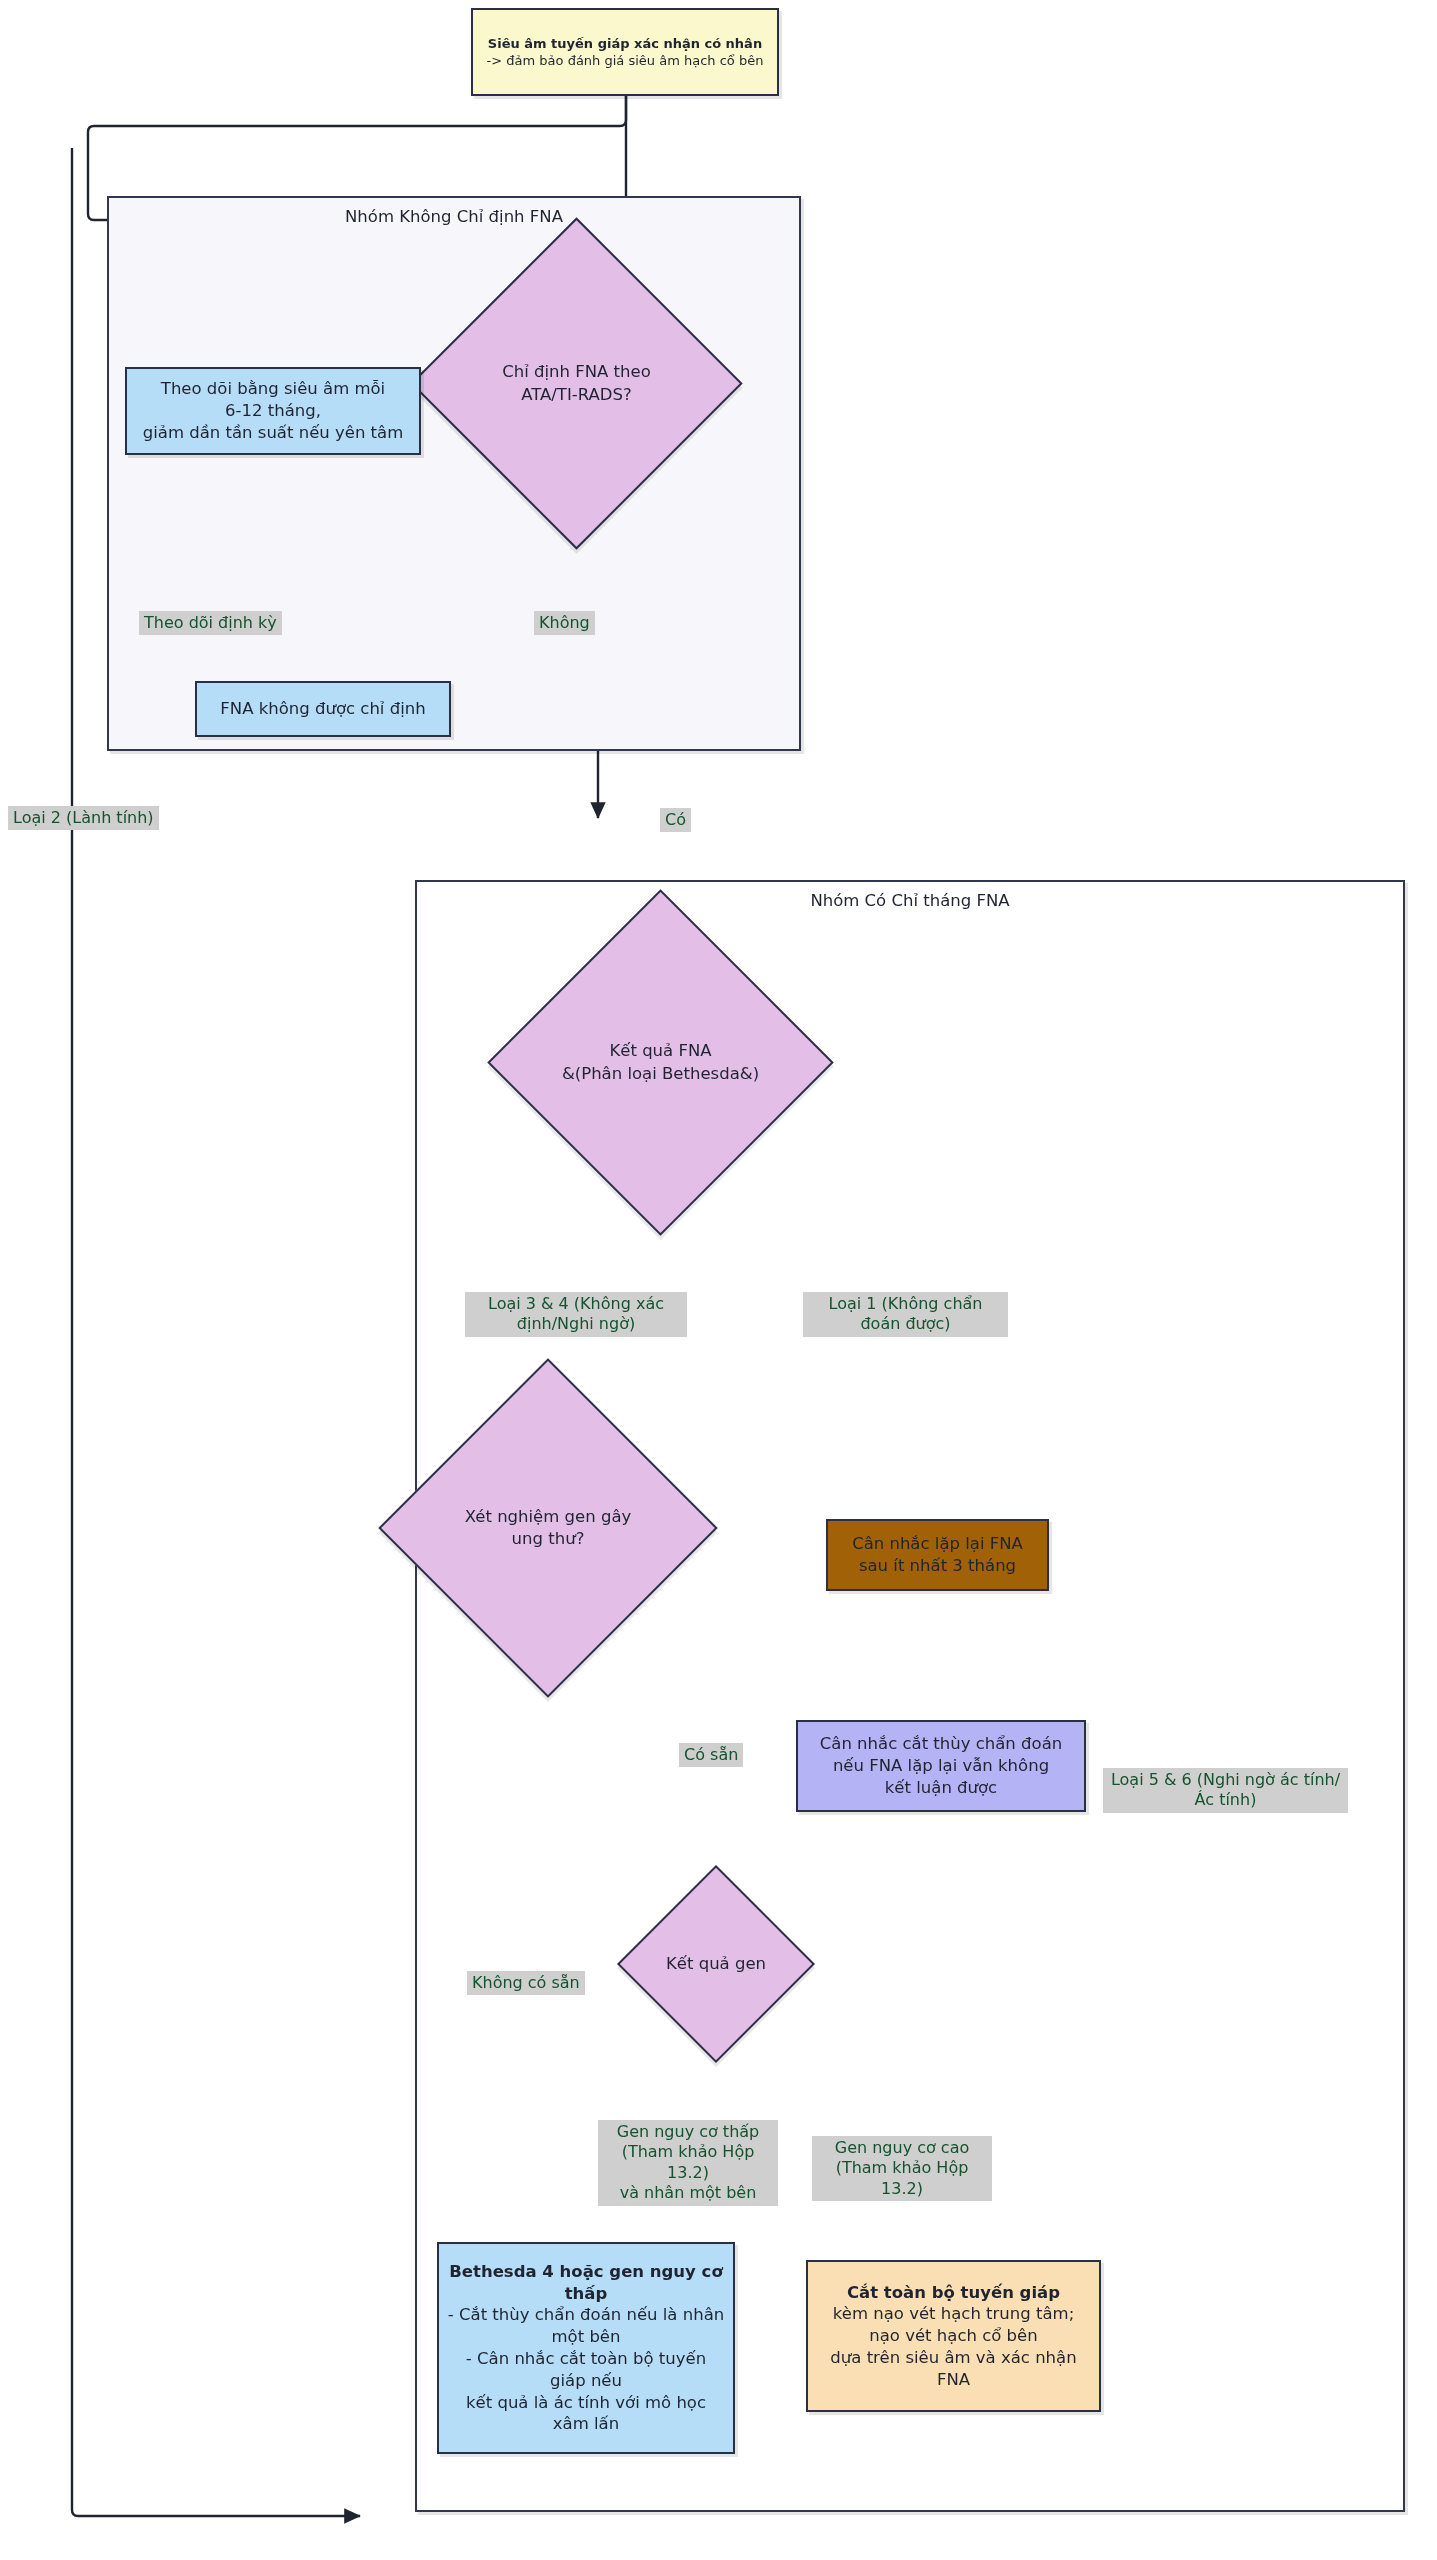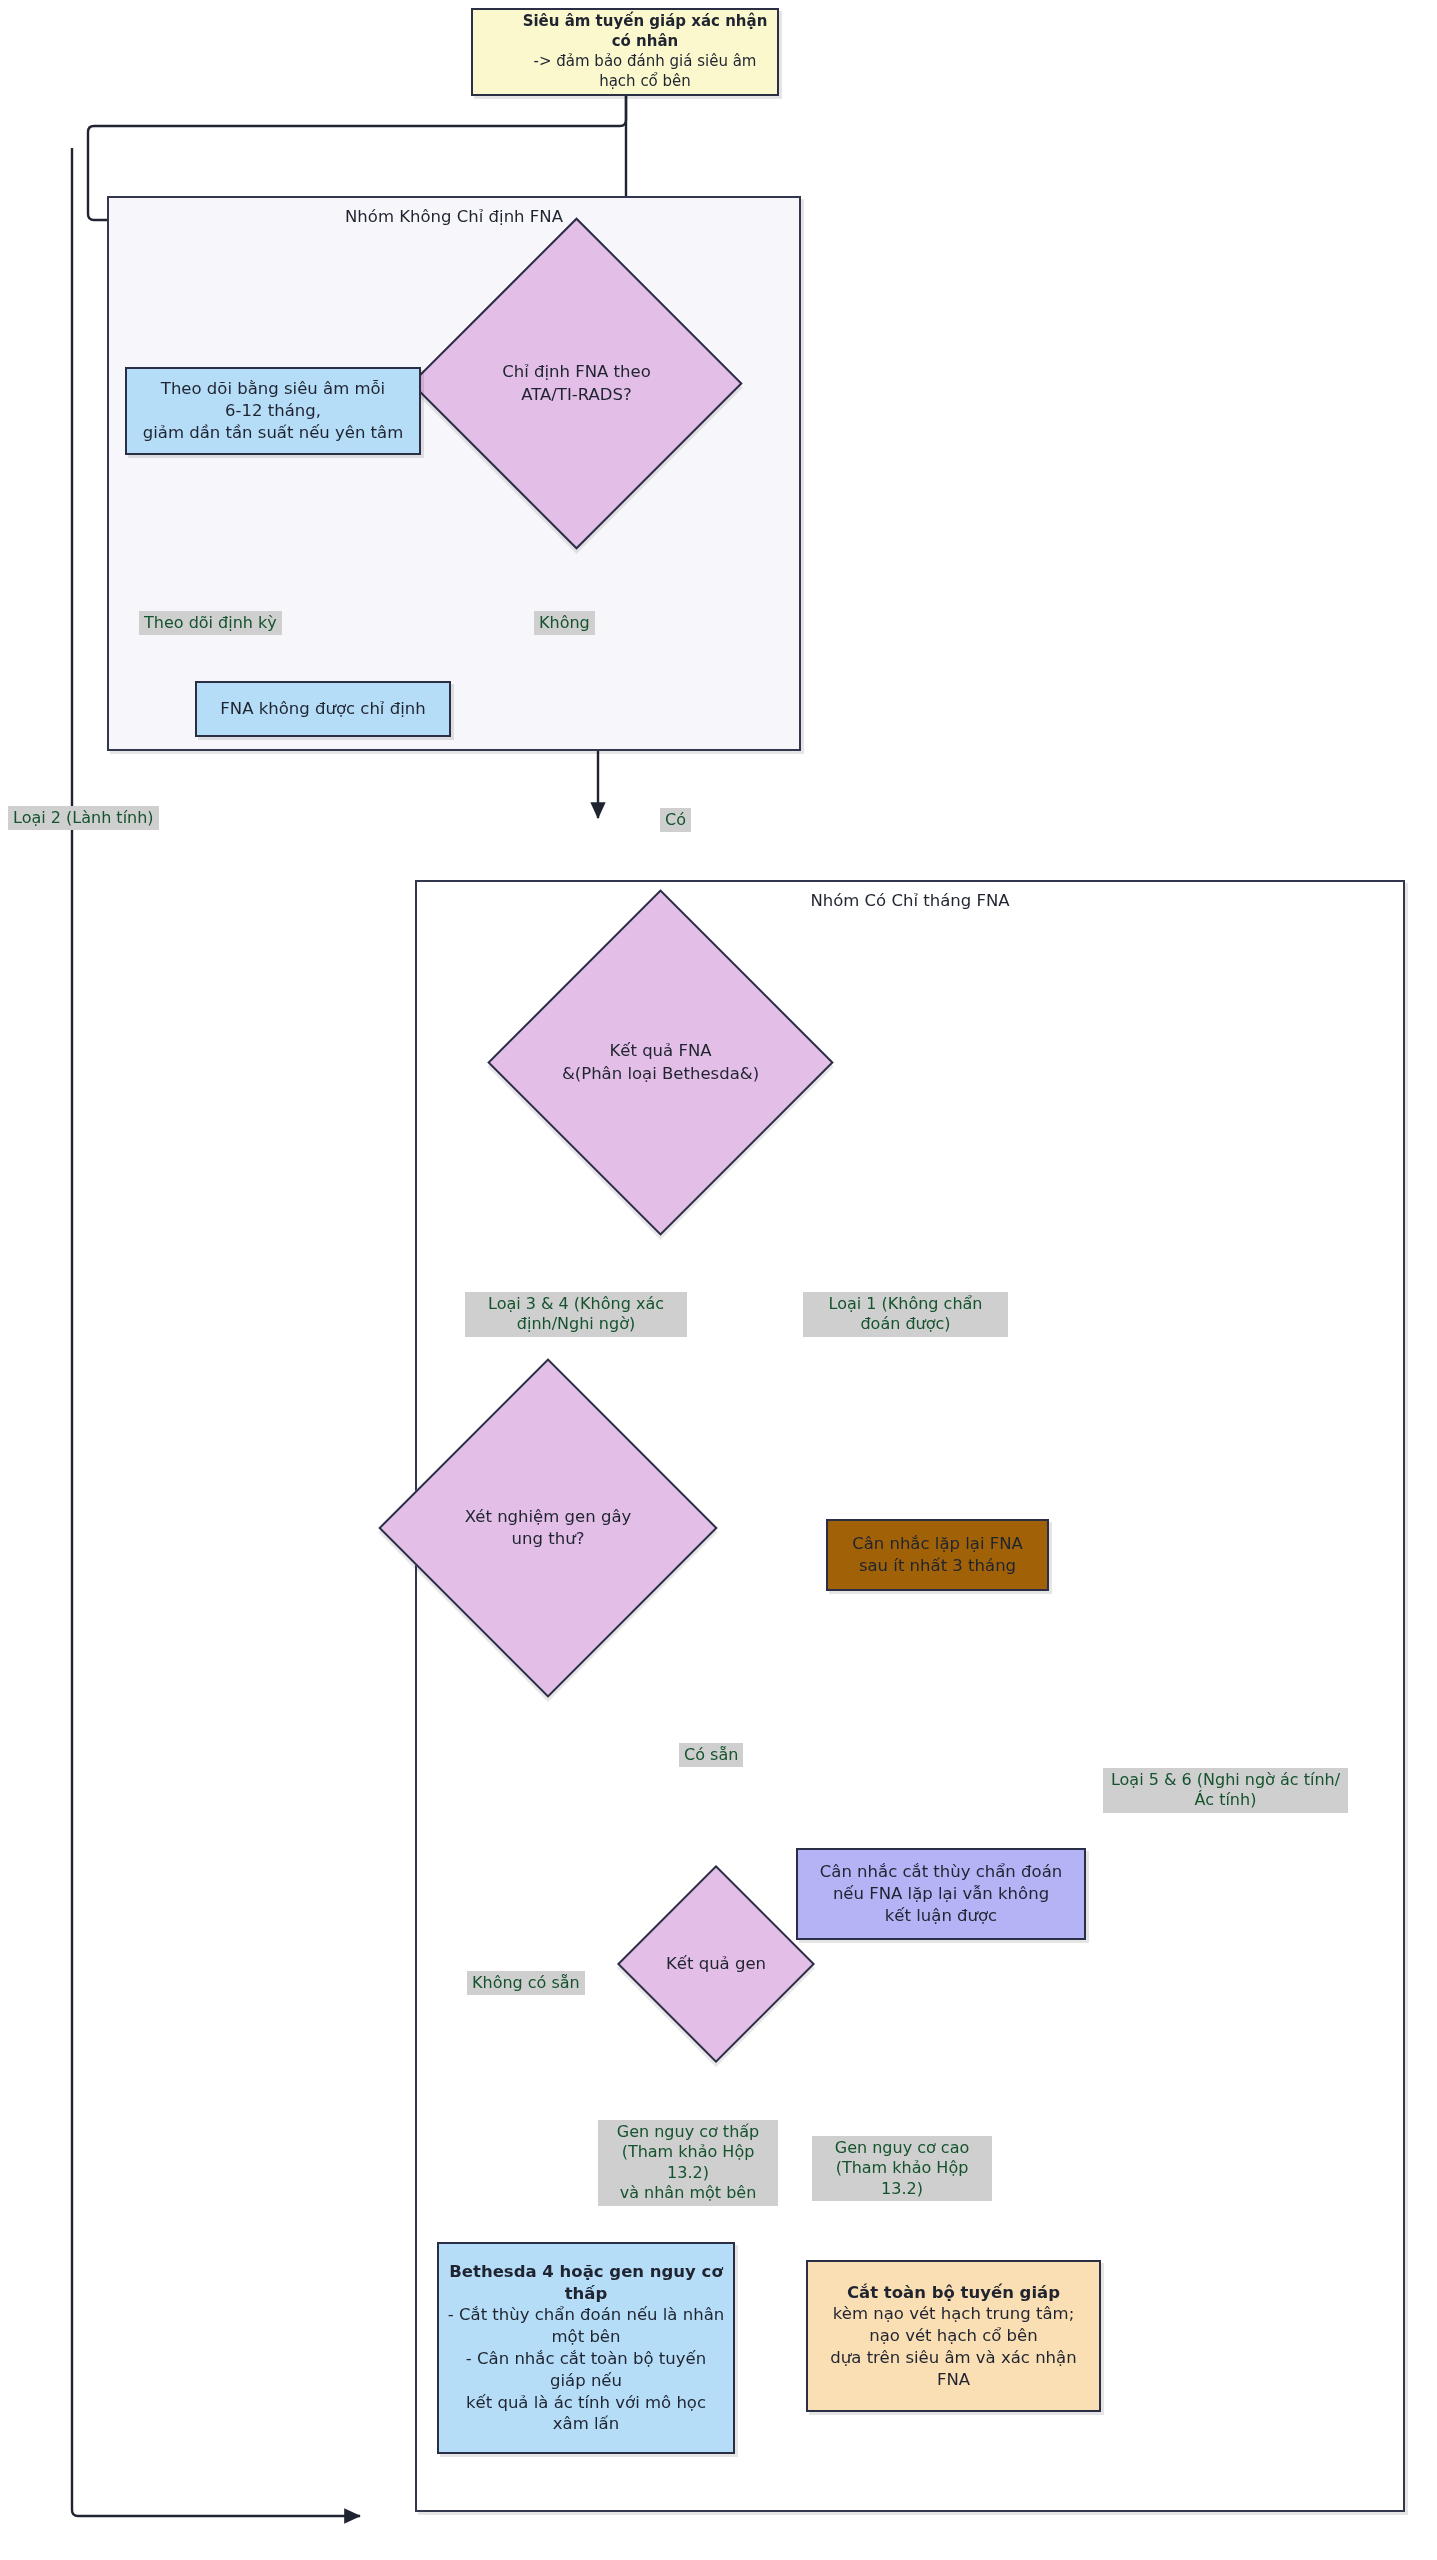--- a/index.html
+++ b/index.html
@@ -127,21 +127,21 @@
   </svg>
 
   <div class="subgraph sg-shaded" style="left:107px;top:196px;width:694px;height:555px;">
     <div class="sg-title">Nhóm Không Chỉ định FNA</div>
   </div>
 
   <div class="subgraph sg-plain" style="left:415px;top:880px;width:990px;height:1632px;">
     <div class="sg-title">Nhóm Có Chỉ tháng FNA</div>
   </div>
 
-  <div class="node n-yellow" style="left:471px;top:8px;width:308px;height:88px;font-size:15px;padding-left:40px;">
+  <div class="node n-yellow" style="left:471px;top:8px;width:308px;height:88px;font-size:13px;">
     <div class="inner">
       <span class="ttl">Siêu âm tuyến giáp xác nhận có nhân</span>
       <span>-&gt; đảm bảo đánh giá siêu âm hạch cổ bên</span>
     </div>
   </div>
 
   <div class="diamond" style="left:459px;top:266px;width:235px;height:235px;">
     <div class="dshape"></div>
     <div class="dtext" style="font-size:16.5px;padding:0 34px;box-sizing:border-box;">Chỉ định FNA theo ATA/TI-RADS?</div>
   </div>
@@ -165,21 +165,21 @@
   <div class="diamond" style="left:428px;top:1408px;width:240px;height:240px;">
     <div class="dshape"></div>
     <div class="dtext" style="font-size:16.5px;padding:0 34px;box-sizing:border-box;">Xét nghiệm gen gây ung thư?</div>
   </div>
 
   <div class="node n-white" style="left:826px;top:1519px;width:223px;height:72px;font-size:16.5px;white-space:pre-line;">
     <div class="inner">Cân nhắc lặp lại FNA
 sau ít nhất 3 tháng</div>
   </div>
 
-  <div class="node n-periwinkle" style="left:796px;top:1848px;width:290px;height:92px;font-size:16.5px;white-space:pre-line;">
+  <div class="node n-periwinkle" style="left:796px;top:1720px;width:290px;height:92px;font-size:16.5px;white-space:pre-line;">
     <div class="inner">Cân nhắc cắt thùy chẩn đoán
 nếu FNA lặp lại vẫn không
 kết luận được</div>
   </div>
 
   <div class="diamond" style="left:646px;top:1894px;width:140px;height:140px;">
     <div class="dshape"></div>
     <div class="dtext" style="font-size:16.5px;">Kết quả gen</div>
   </div>
 

